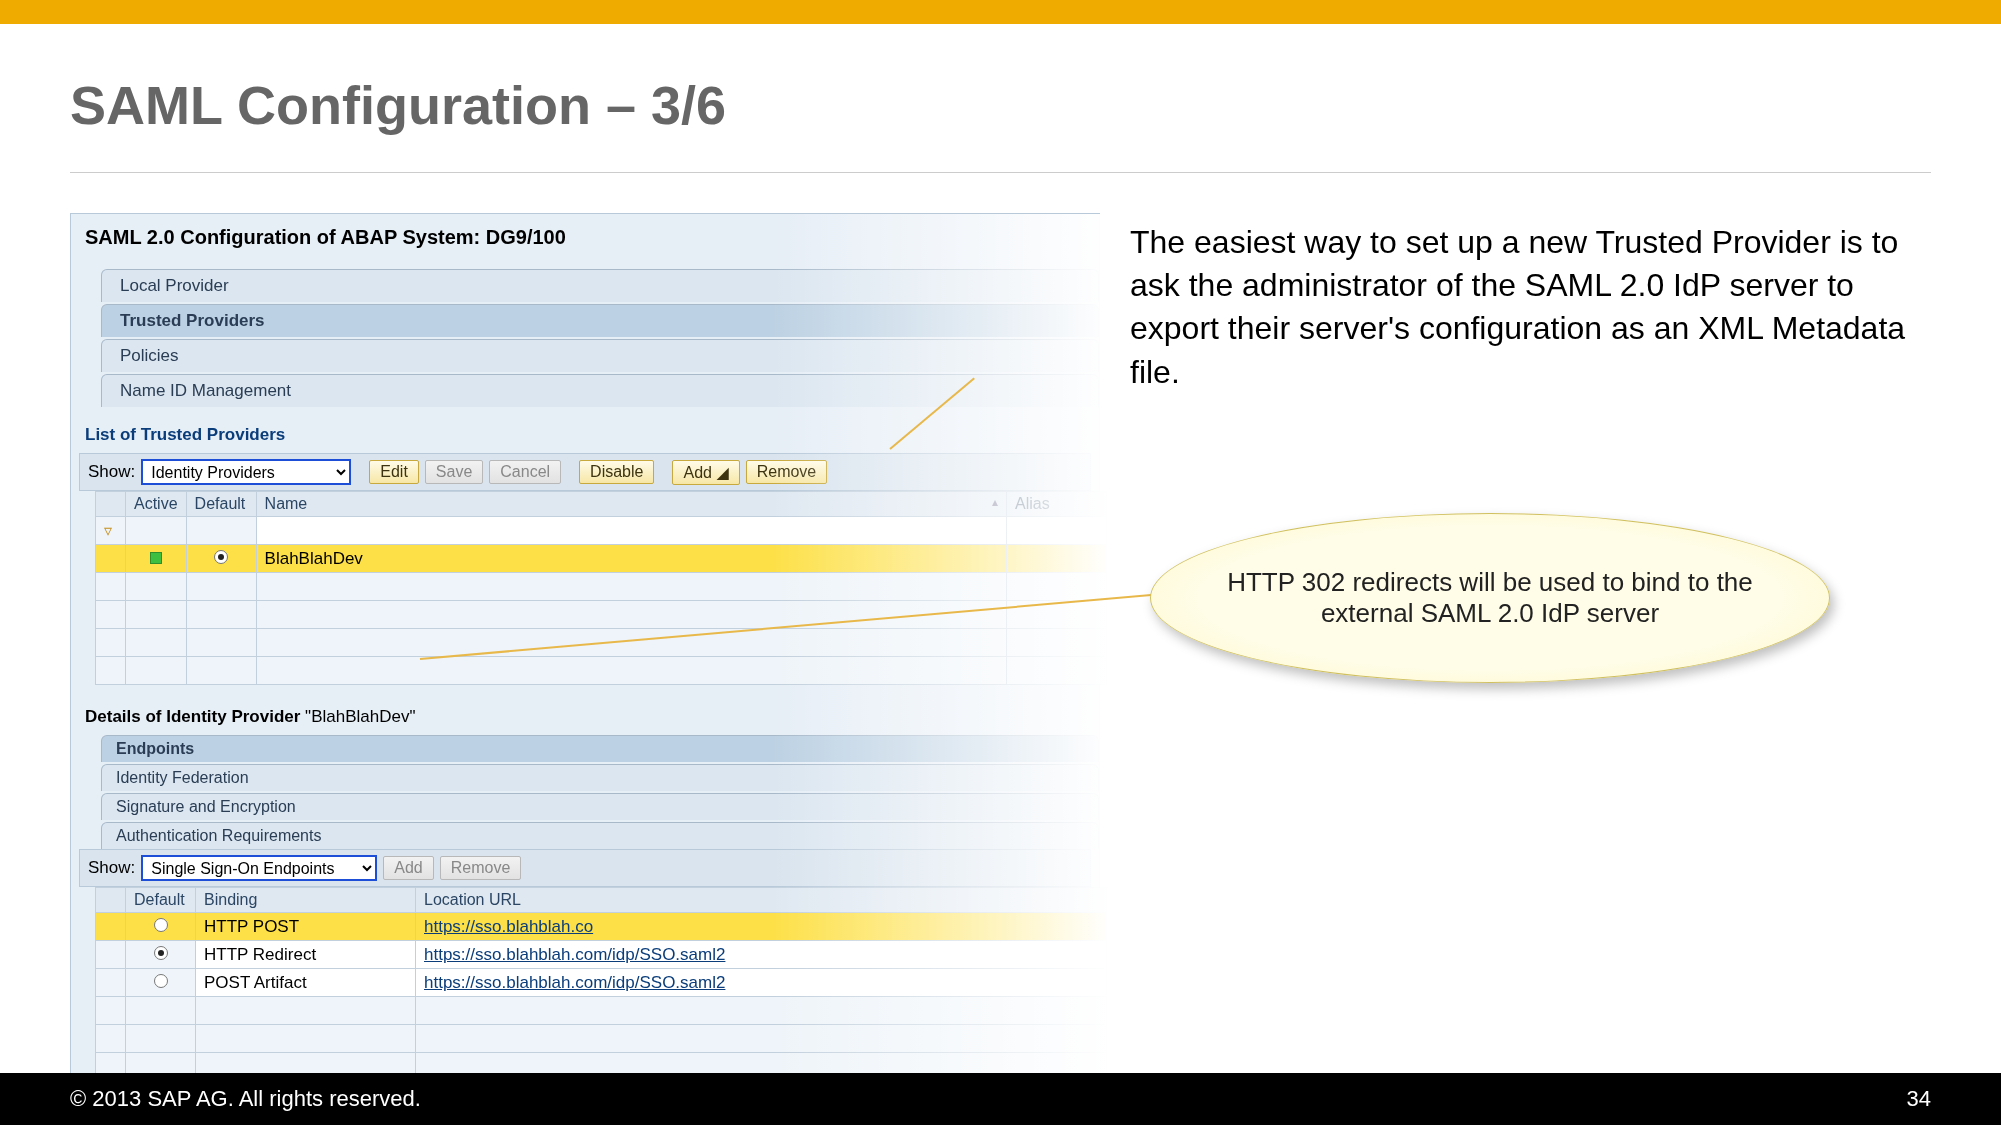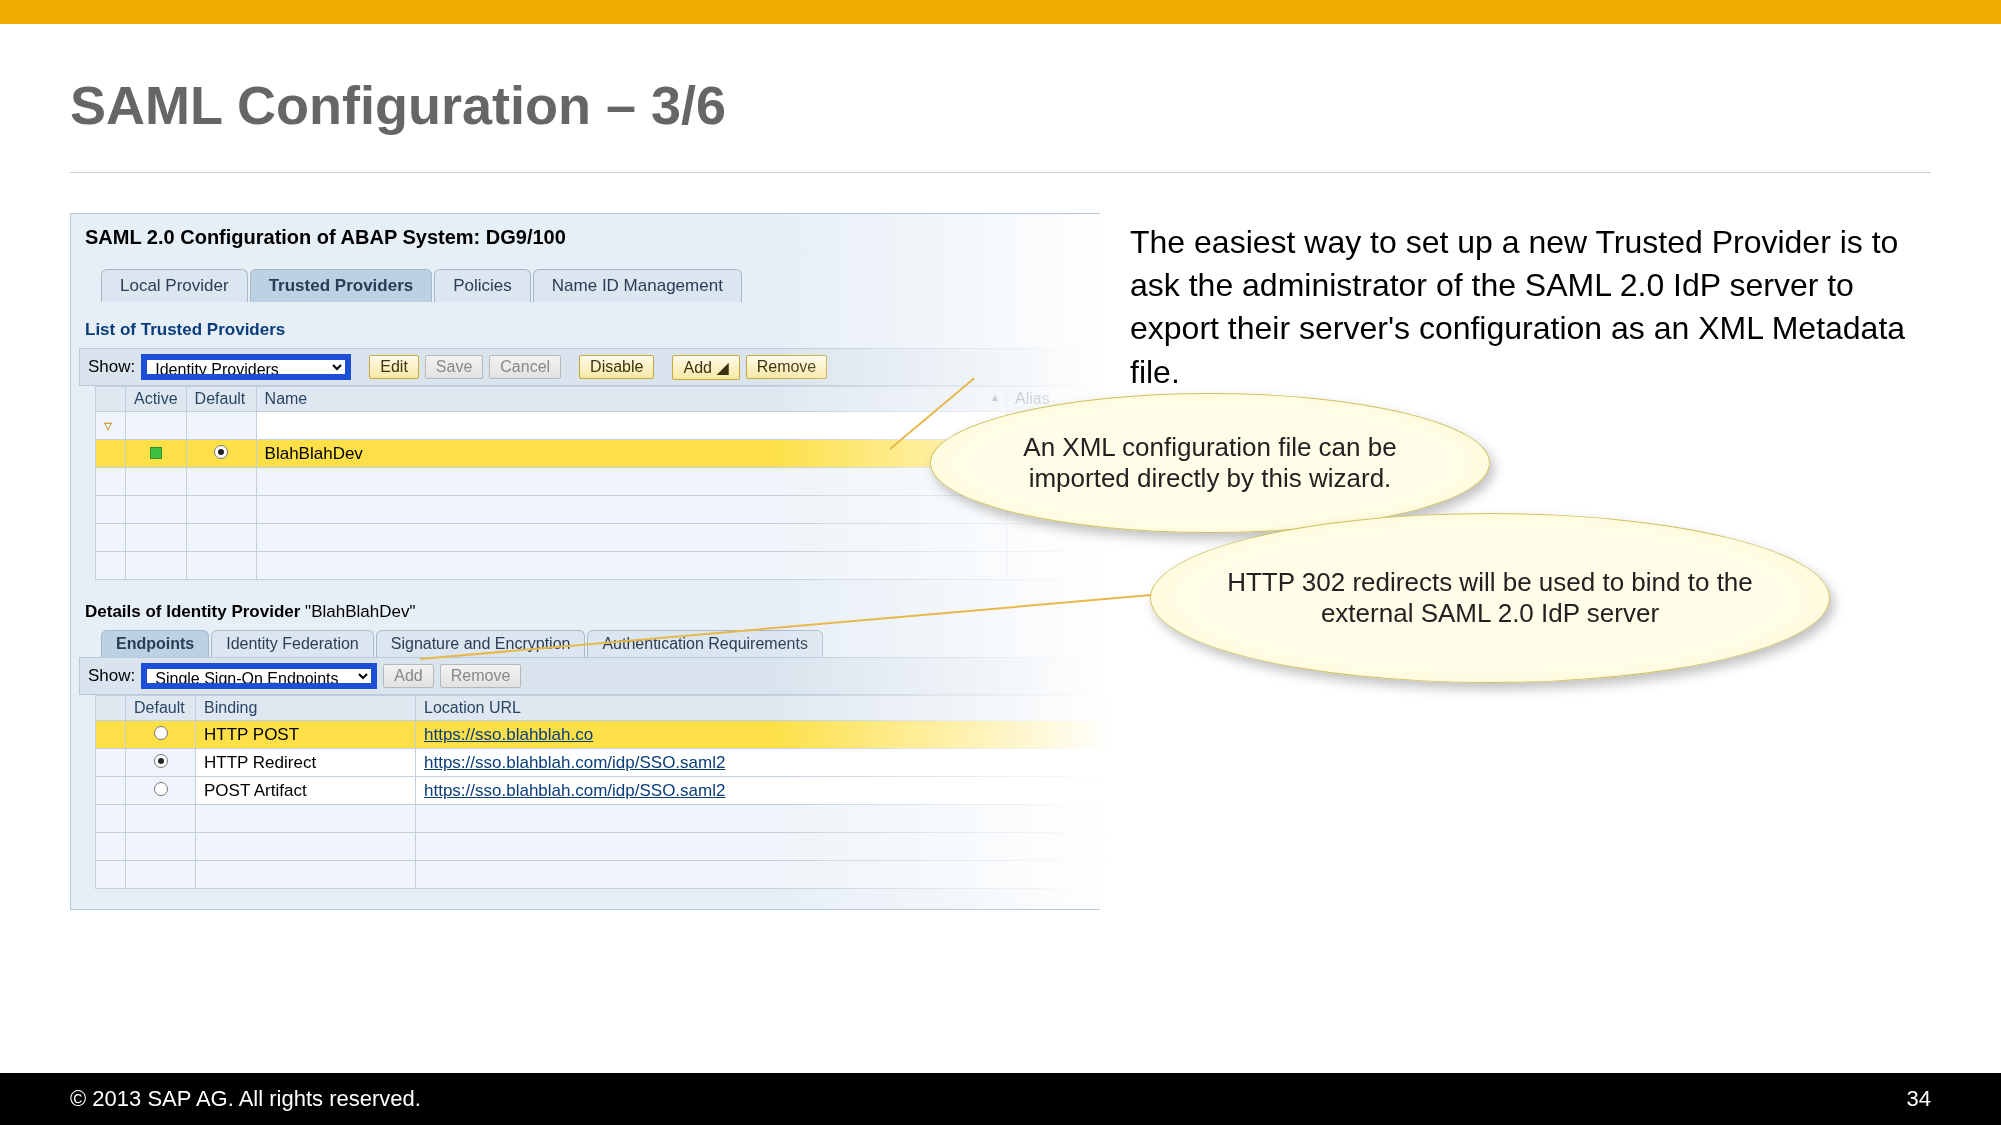--- a/index.html
+++ b/index.html
@@ -44,20 +44,21 @@
   .panel-title {
     font-weight: bold;
     padding: 12px 14px;
     font-size: 20px;
   }
   .tabs-row {
     display: flex;
     gap: 2px;
     margin-left: 30px;
     margin-top: 8px;
+    flex-direction: column;
   }
   .tab {
     background: #dbe6f0;
     border: 1px solid #a8b9ca;
     border-bottom: none;
     border-radius: 6px 6px 0 0;
     padding: 6px 18px;
     font-size: 17px;
     color: #2a3d54;
     cursor: pointer;
@@ -77,21 +78,21 @@
     align-items: center;
     gap: 6px;
     background: #d9e4ee;
     border: 1px solid #b8c9d9;
     padding: 5px 8px;
     margin: 0 8px;
   }
   .toolbar .lbl { font-size: 17px; }
   select.fake {
     height: 26px;
-    border: 6px solid #1d4ed8;
+    border: 2px solid #1d4ed8;
     background: #fff;
     font-size: 16px;
     padding: 0 4px;
   }
   .btn {
     background: linear-gradient(#fffbe8,#f7e7a6);
     border: 1px solid #c8a93d;
     color: #3d3310;
     padding: 2px 10px;
     font-size: 16px;
@@ -370,21 +371,20 @@
           </tr>
     </tbody>
       </table>
 
     <div class="white-fade"></div>
   </div>
 
   <div class="body-text">The easiest way to set up a new Trusted Provider is to ask the administrator of the SAML 2.0 IdP server to export their server's configuration as an XML Metadata file.</div>
 
   <div class="pointer-line" style="top:235px; left:820px; width:110px; transform:rotate(-40deg);"></div>
-  <div class="callout callout1">An XML configuration file can be imported directly by this wizard.</div>
 
   <div class="pointer-line" style="top:445px; left:350px; width:780px; transform:rotate(-5deg);"></div>
   <div class="callout callout2">HTTP 302 redirects will be used to bind to the external SAML 2.0 IdP server</div>
 
 </div>
 
 <div class="footer-bar">
   <span>©  2013 SAP AG. All rights reserved.</span>
   <span>34</span>
 </div>

